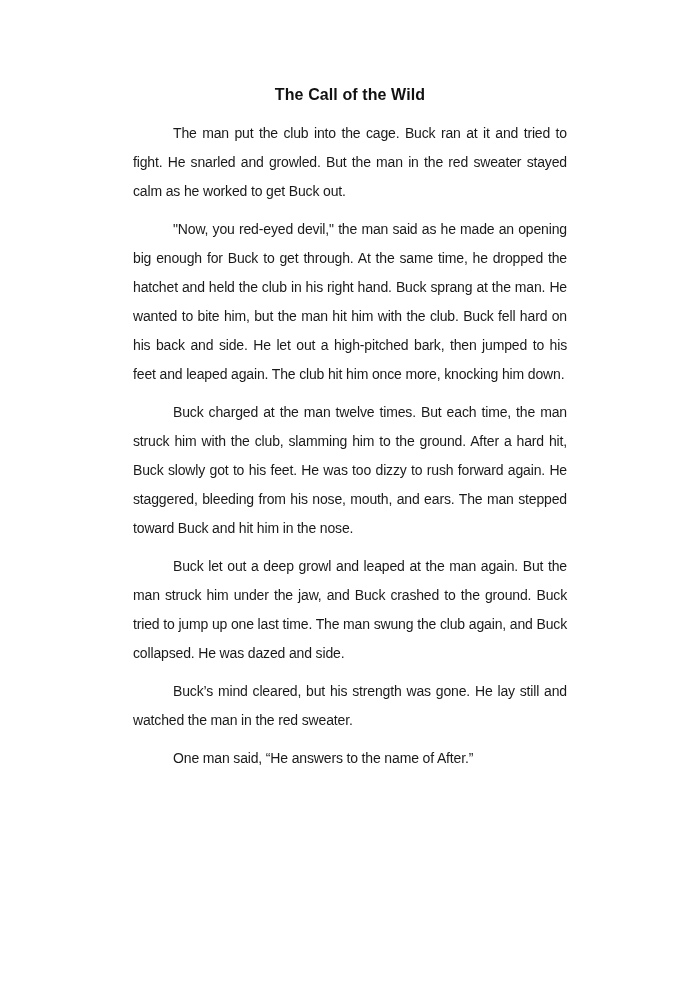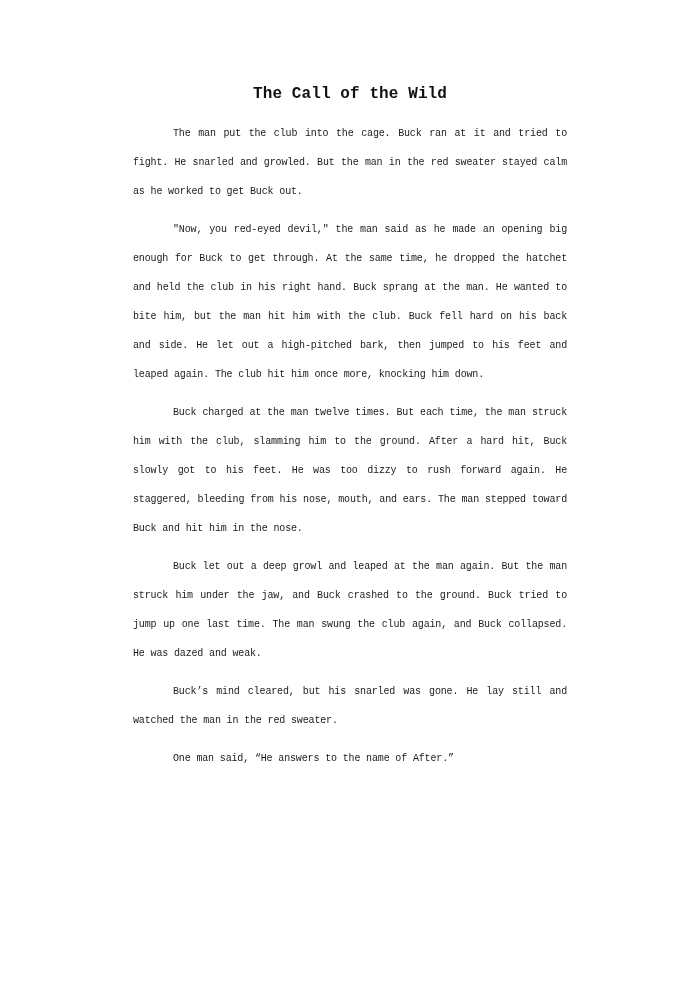--- a/index.html
+++ b/index.html
@@ -6,54 +6,54 @@
     margin: 0;
     padding: 0;
     background: #ffffff;
   }
   .page {
     position: relative;
     width: 699px;
     height: 992px;
     background: #ffffff;
     overflow: hidden;
-    font-family: Liberation Mono, monospace;
+    font-family: Liberation Sans, sans-serif;
     color: #1a1a1a;
   }
   .content {
     position: absolute;
     left: 133px;
     top: 80px;
     width: 434px;
   }
   .title {
     font-size: 16px;
     font-weight: 700;
     line-height: 29px;
     text-align: center;
     margin: 0 0 10px 0;
     color: #111111;
     letter-spacing: 0.1px;
   }
   .para {
-    font-size: 10px;
+    font-size: 14px;
     line-height: 29px;
     letter-spacing: -0.15px;
     text-align: justify;
     text-indent: 40px;
     margin: 0 0 9px 0;
     hyphens: none;
   }
 </style>
 </head>
 <body>
 
 <div class="page">
   <div class="content">
     <h1 class="title">The Call of the Wild</h1>
     <p class="para">The man put the club into the cage. Buck ran at it and tried to fight. He snarled and growled. But the man in the red sweater stayed calm as he worked to get Buck out.</p>
     <p class="para">"Now, you red-eyed devil," the man said as he made an opening big enough for Buck to get through. At the same time, he dropped the hatchet and held the club in his right hand. Buck sprang at the man. He wanted to bite him, but the man hit him with the club. Buck fell hard on his back and side. He let out a high-pitched bark, then jumped to his feet and leaped again. The club hit him once more, knocking him down.</p>
     <p class="para">Buck charged at the man twelve times. But each time, the man struck him with the club, slamming him to the ground. After a hard hit, Buck slowly got to his feet. He was too dizzy to rush forward again. He staggered, bleeding from his nose, mouth, and ears. The man stepped toward Buck and hit him in the nose.</p>
-    <p class="para">Buck let out a deep growl and leaped at the man again. But the man struck him under the jaw, and Buck crashed to the ground. Buck tried to jump up one last time. The man swung the club again, and Buck collapsed. He was dazed and weak.</p>
-    <p class="para">Buck’s mind cleared, but his snarled was gone. He lay still and watched the man in the red sweater.</p>
+    <p class="para">Buck let out a deep growl and leaped at the man again. But the man struck him under the jaw, and Buck crashed to the ground. Buck tried to jump up one last time. The man swung the club again, and Buck collapsed. He was dazed and side.</p>
+    <p class="para">Buck’s mind cleared, but his strength was gone. He lay still and watched the man in the red sweater.</p>
     <p class="para">One man said, “He answers to the name of After.”</p>
   </div>
 </div>
 
 </body></html>

